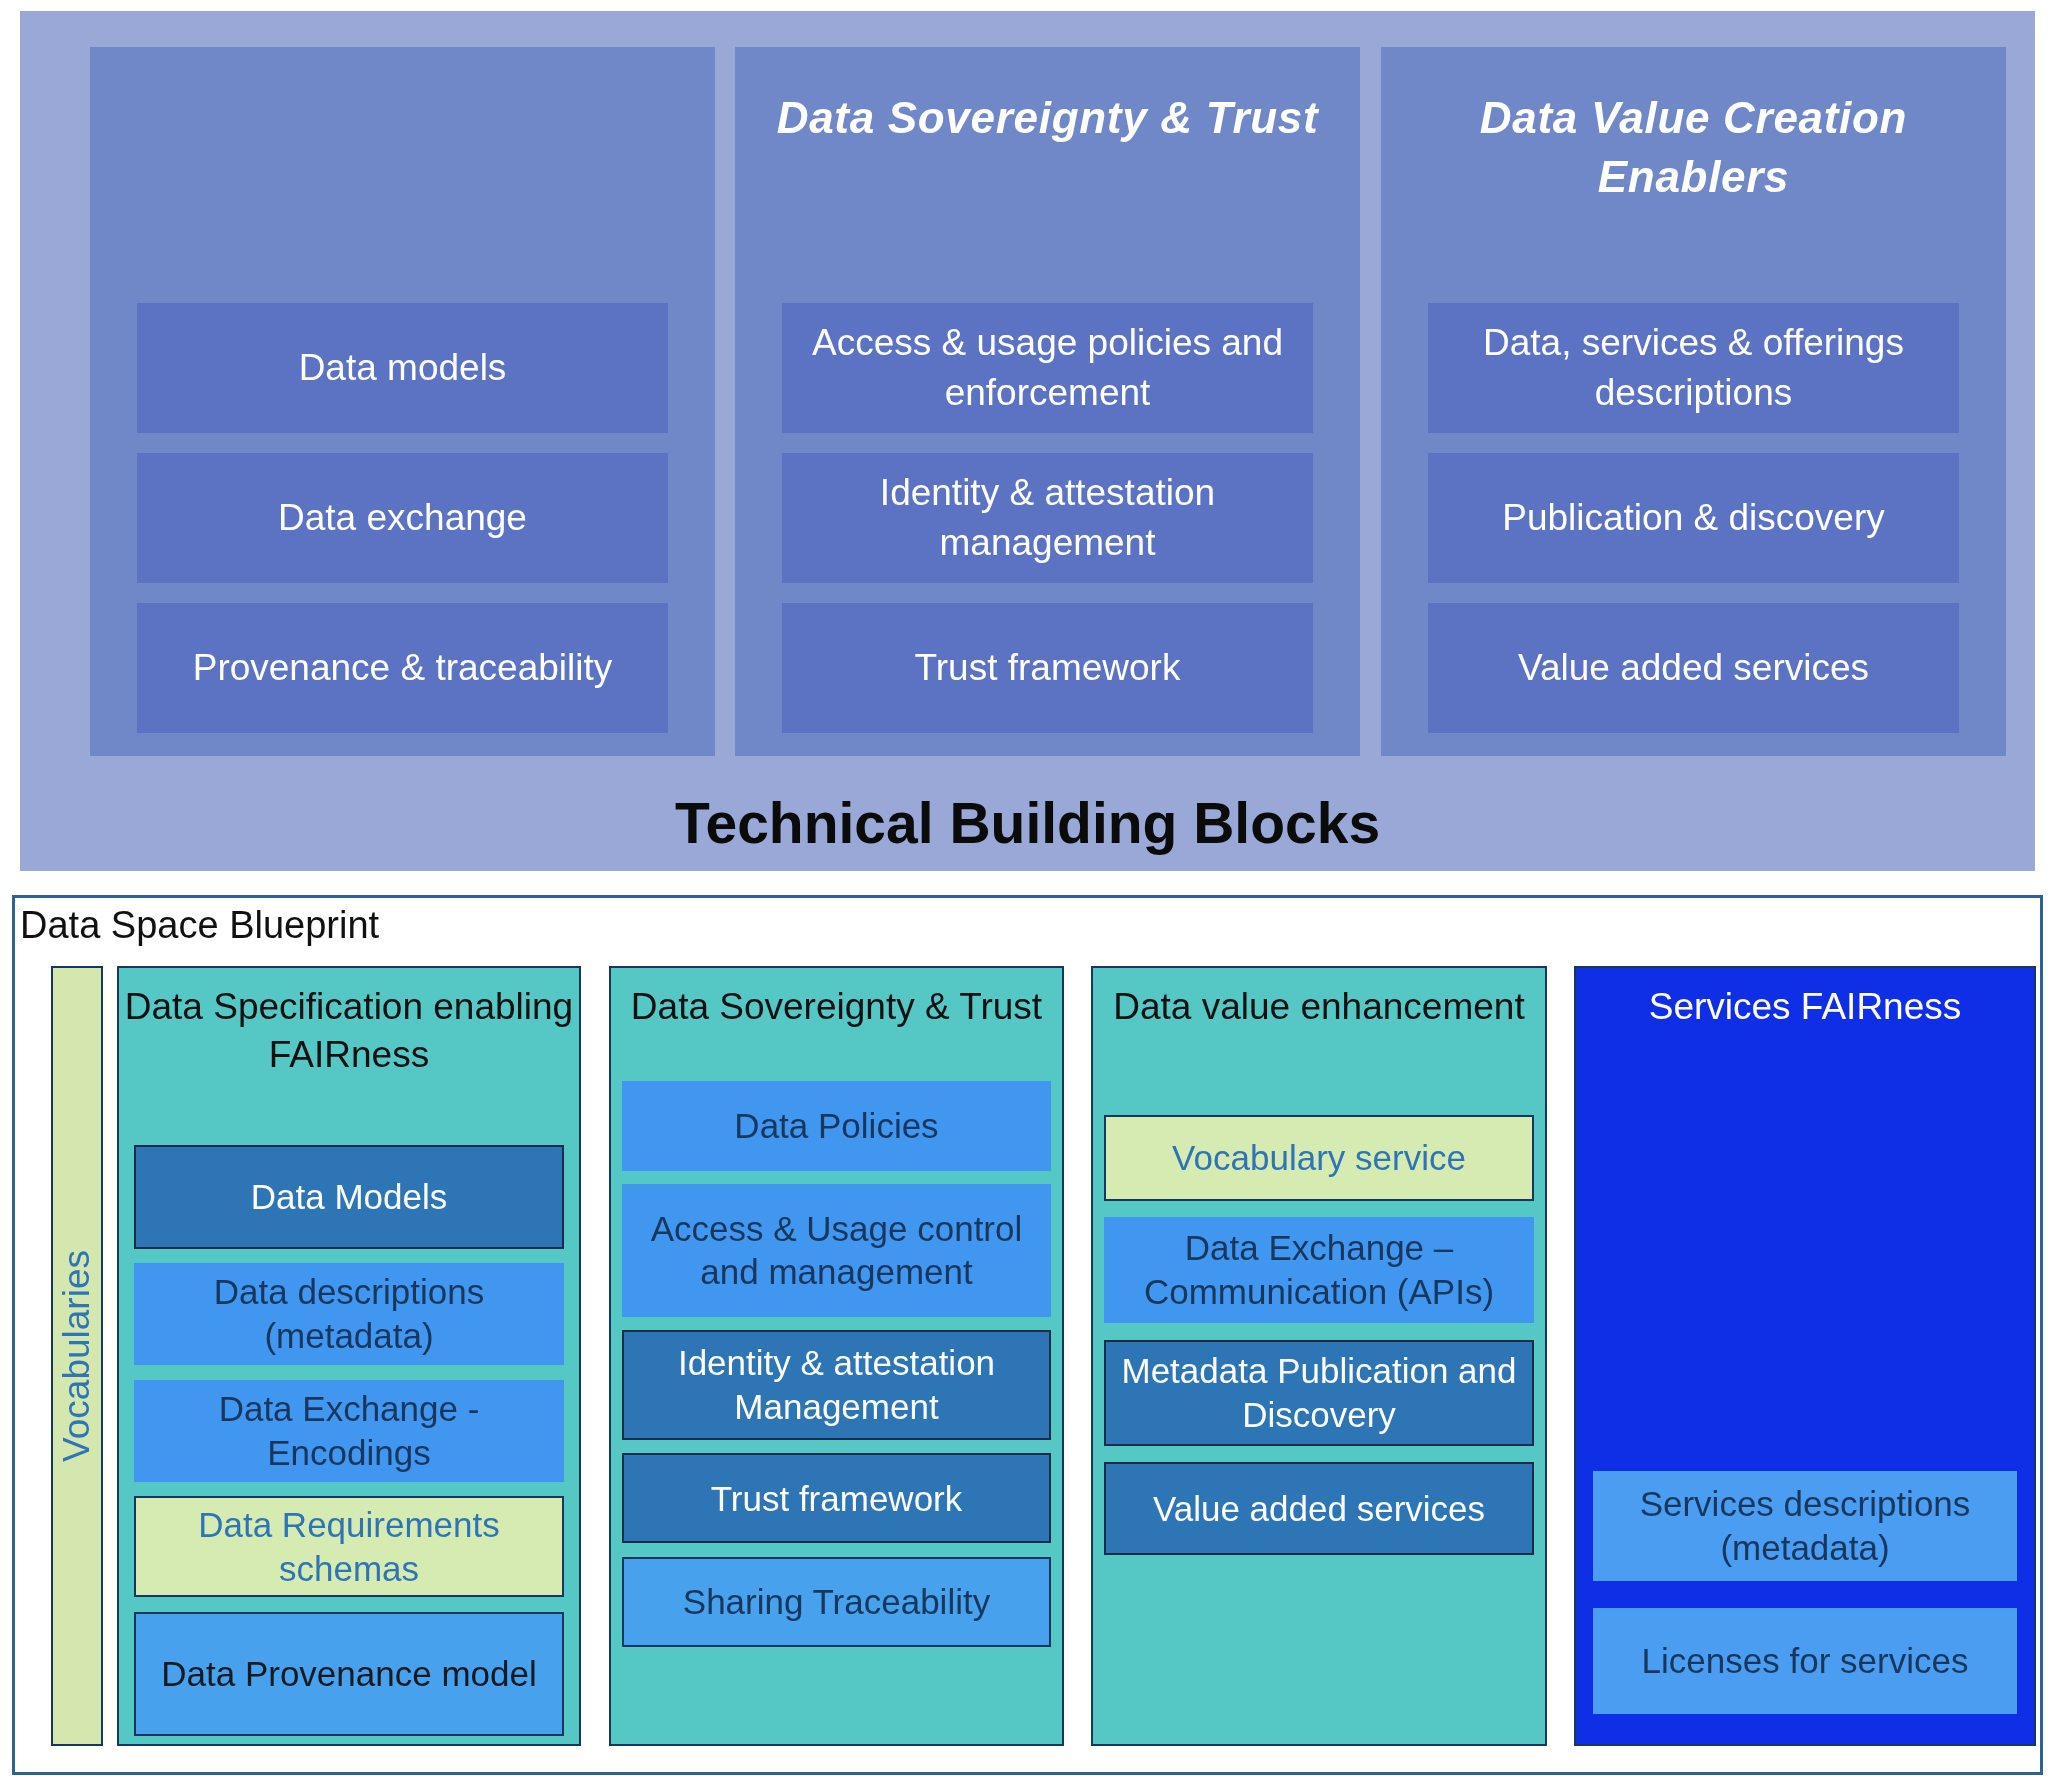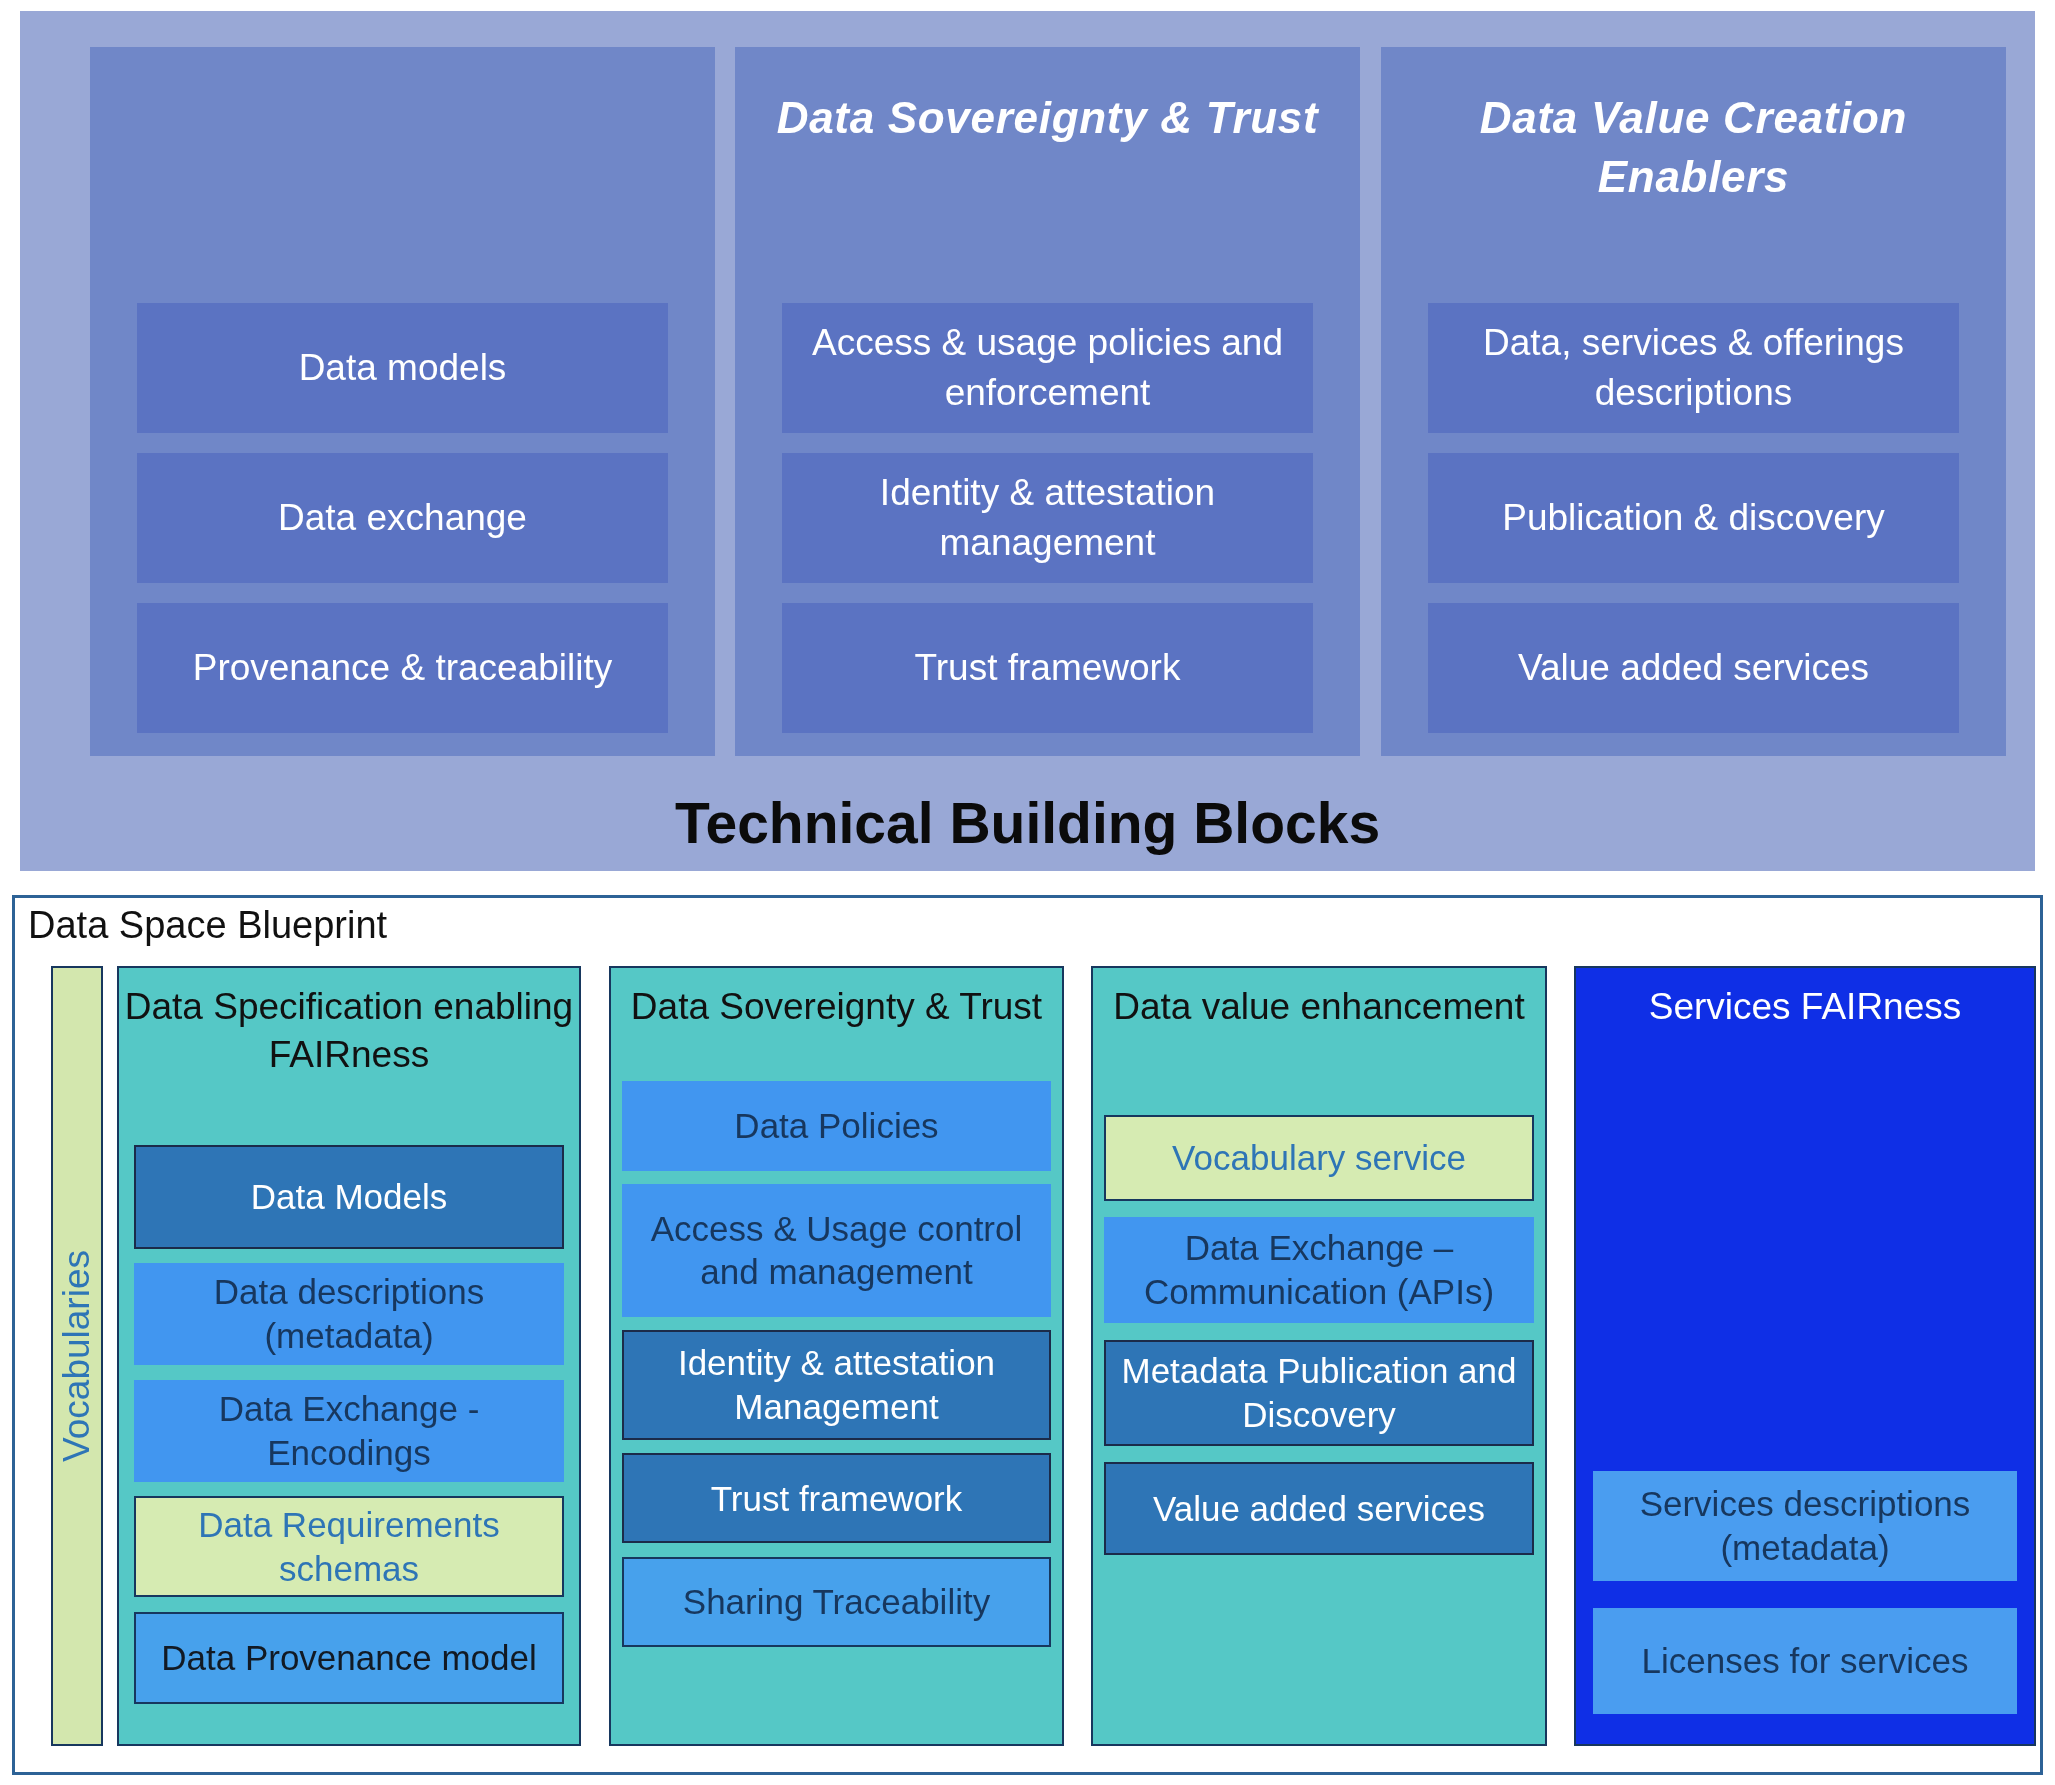--- a/index.html
+++ b/index.html
@@ -49,21 +49,21 @@
     color:#0b0b0b;font-size:57px;font-weight:bold;line-height:1;
     font-family:"Liberation Sans", sans-serif;
   }
 
   
   .bottom-frame{
     position:absolute;left:12px;top:895px;width:2031px;height:880px;
     border:3.3px solid var(--frame-border);box-sizing:border-box;background:#ffffff;
   }
   .bp-title{
-    position:absolute;left:28px;top:903px;color:#111111;font-size:38px;line-height:1.2;
+    position:absolute;left:20px;top:903px;color:#111111;font-size:38px;line-height:1.2;
   }
   .vocab-bar{
     position:absolute;left:51px;top:966px;width:52px;height:780px;
     background:var(--vocab-bar-bg);border:2px solid var(--navy);box-sizing:border-box;
     display:flex;align-items:center;justify-content:center;
   }
   .vocab-label{
     writing-mode:vertical-rl;transform:rotate(180deg);
     color:var(--blue-text);font-size:37px;white-space:nowrap;
   }
@@ -132,21 +132,21 @@
     <span class="vocab-label">Vocabularies</span>
   </div>
 
   <div id="bottom-columns">
       <div class="b-col theme-teal" style="left: 117px; width: 464px;">
         <div class="b-title" style="height: 162px;">Data Specification enabling FAIRness</div>
         <div class="b-box v-dark-blue" style="height: 104px; margin: 0px 14.6px 14.6px;">Data Models</div>
         <div class="b-box v-bright-blue" style="height: 102px; margin: 0px 14.6px 14.6px;">Data descriptions (metadata)</div>
         <div class="b-box v-bright-blue" style="height: 102px; margin: 0px 14.6px 14.6px;">Data Exchange - Encodings</div>
         <div class="b-box v-green" style="height: 101px; margin: 0px 14.6px 14.6px;">Data Requirements schemas</div>
-        <div class="b-box v-mid-blue-dark" style="height: 92px; margin: 0px 14.6px; text-align: right;">Data Provenance model</div>
+        <div class="b-box v-mid-blue-dark" style="height: 124px; margin: 0px 14.6px; text-align: right;">Data Provenance model</div>
       </div>
       <div class="b-col theme-teal" style="left: 609px; width: 455px;">
         <div class="b-title" style="height: 98px;">Data Sovereignty &amp; Trust</div>
         <div class="b-box v-bright-blue" style="height: 90px; margin: 0px 10.6px 13.3px;">Data Policies</div>
         <div class="b-box v-bright-blue" style="height: 133px; margin: 0px 10.6px 13.3px;">Access &amp; Usage control and management</div>
         <div class="b-box v-dark-blue" style="height: 110px; margin: 0px 10.6px 13.3px;">Identity &amp; attestation Management</div>
         <div class="b-box v-dark-blue" style="height: 90px; margin: 0px 10.6px 13.3px;">Trust framework</div>
         <div class="b-box v-mid-blue-border" style="height: 90px; margin: 0px 10.6px;">Sharing Traceability</div>
       </div>
       <div class="b-col theme-teal" style="left: 1091px; width: 456px;">

